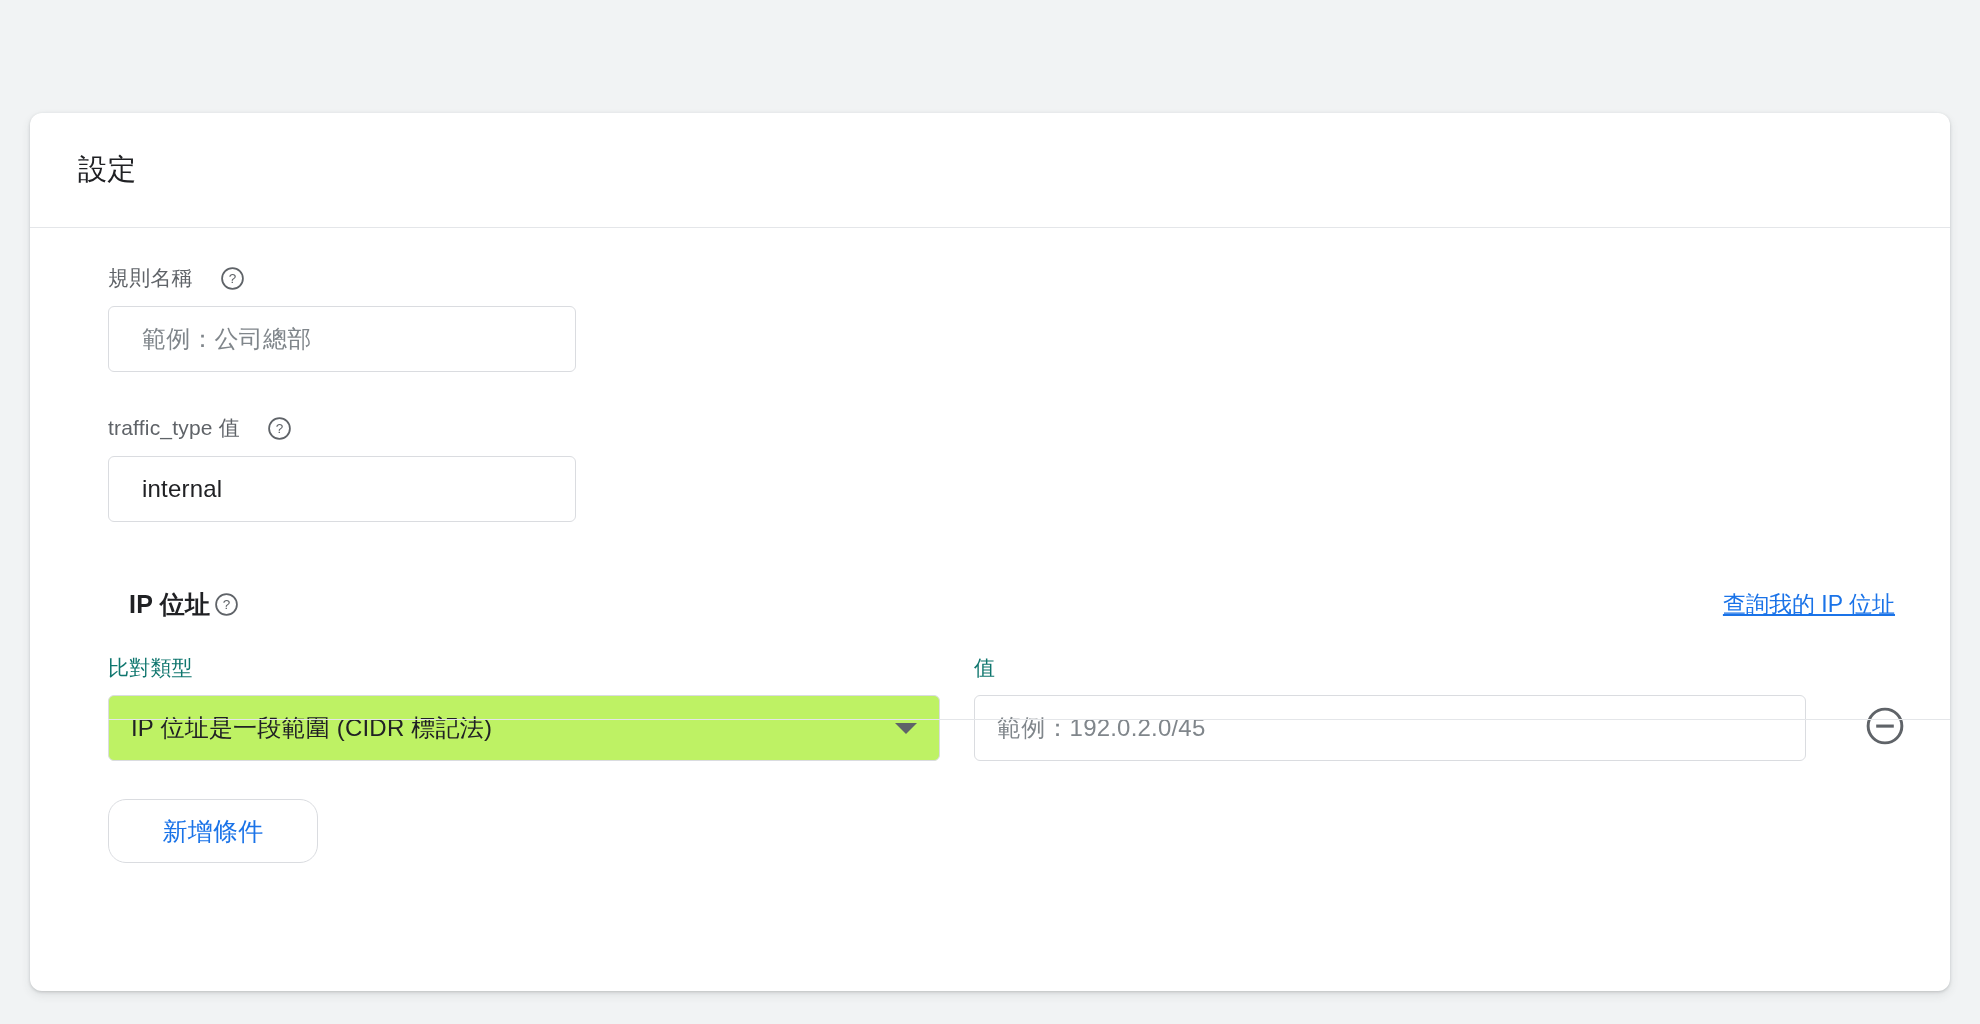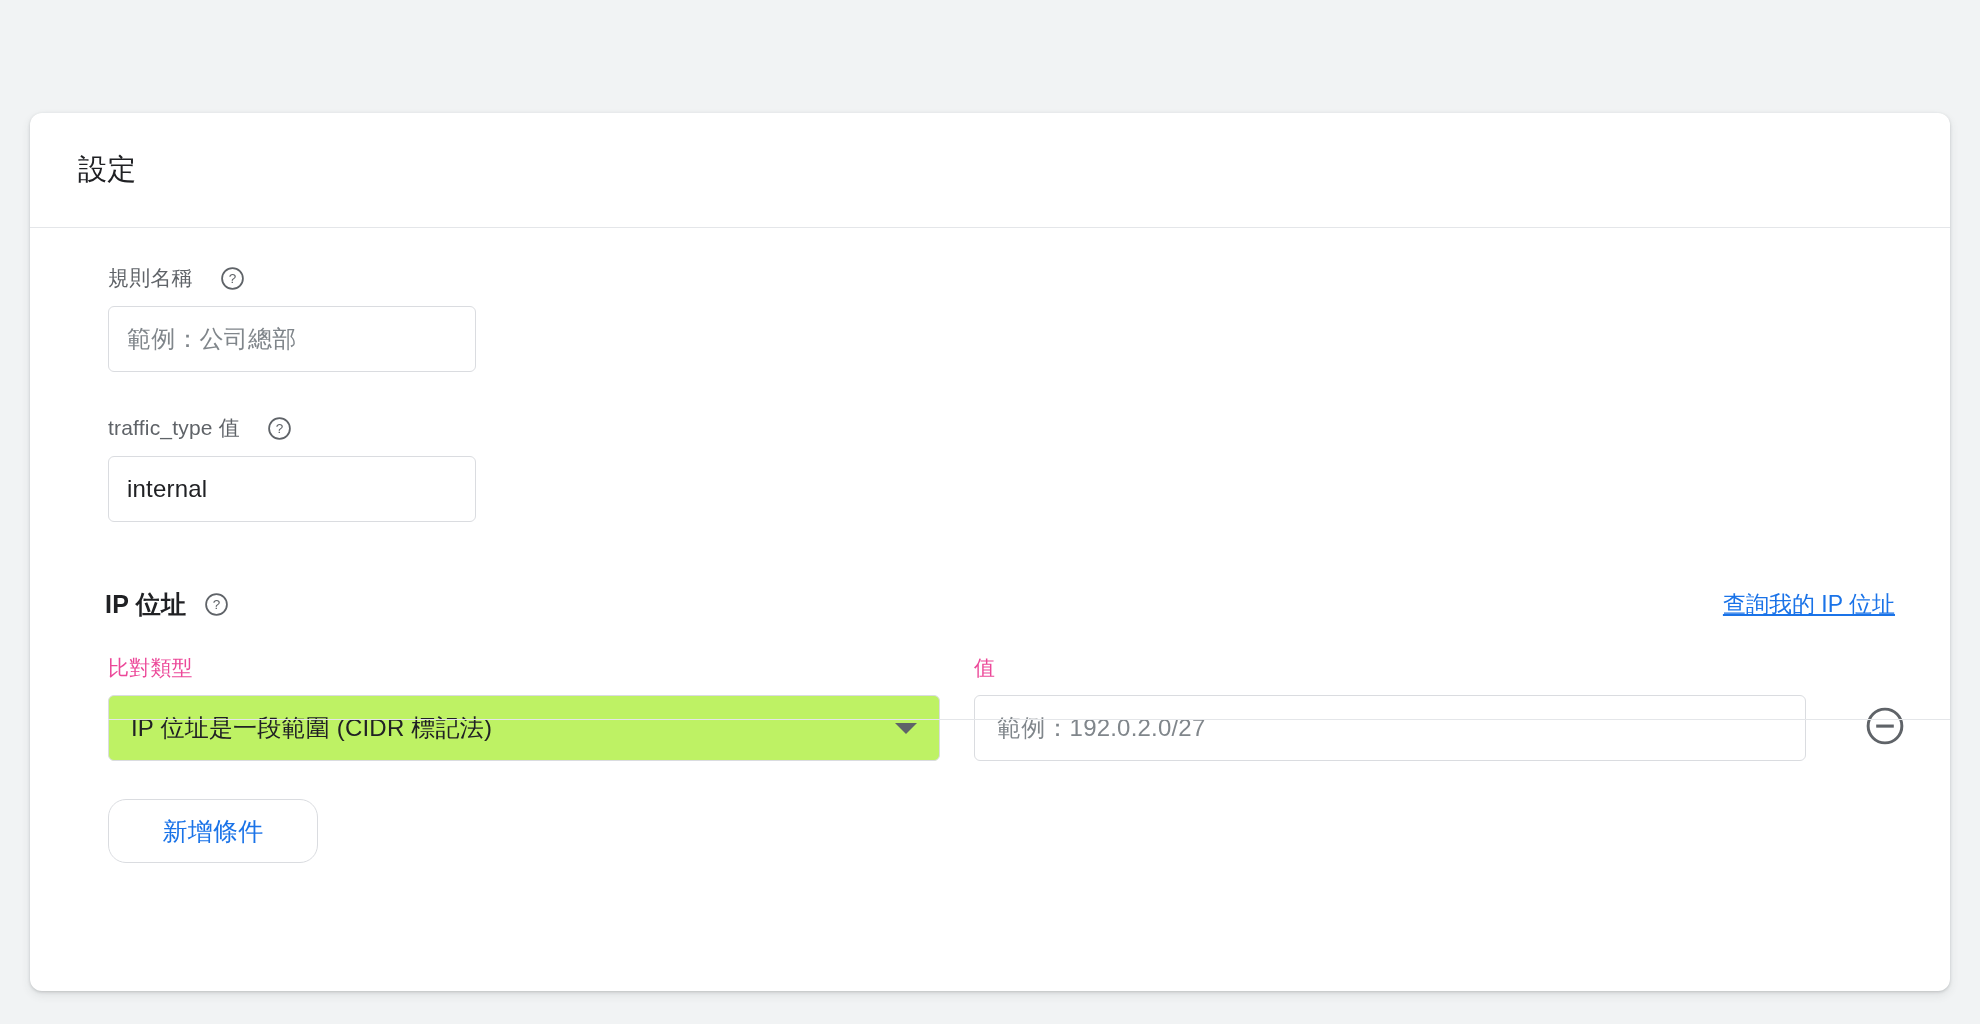--- a/index.html
+++ b/index.html
@@ -107,28 +107,28 @@
     display: inline-flex;
     align-items: center;
     justify-content: center;
     flex: none;
     cursor: pointer;
   }
   .help-icon svg { display: block; }
 
   .text-input {
     margin-top: 14px;
-    width: 368px;
+    width: 468px;
     height: 66px;
     border: 1px solid #dadce0;
     border-radius: 6px;
     box-sizing: border-box;
     display: flex;
     align-items: center;
-    padding-left: 18px;
+    padding-left: 33px;
     background: #fff;
     font-size: 24px;
     cursor: text;
   }
   .text-input .ph { color: #80868b; letter-spacing: 0.2px; }
   .text-input .val { color: #202124; letter-spacing: 0.2px; }
 
   .divider {
     position: absolute;
     left: 78px;
@@ -141,21 +141,22 @@
   .section-head-row {
     display: flex;
     align-items: center;
     justify-content: space-between;
     padding-left: 75px;
     padding-right: 55px;
   }
   .section-title-wrap {
     display: flex;
     align-items: center;
-    gap: 18px;
+    gap: 4px;
+    margin-left: 24px;
   }
   .section-title {
     font-size: 25px;
     color: #202124;
     font-weight: bold;
     letter-spacing: 0.2px;
   }
   .section-link {
     font-size: 23px;
   }
@@ -167,21 +168,21 @@
     gap: 34px;
   }
   .col-match {
     width: 832px;
   }
   .col-value {
     width: 832px;
   }
   .sub-label {
     font-size: 21px;
-    color: #ec4899;
+    color: #0f766e;
     letter-spacing: 0.2px;
     margin-bottom: 13px;
   }
   .select-box {
     width: 832px;
     height: 66px;
     border: 1px solid #dadce0;
     border-radius: 6px;
     box-sizing: border-box;
     display: flex;
@@ -310,21 +311,21 @@
           <div class="sub-label">比對類型</div>
           <div class="select-box">
             <span class="select-value">IP 位址是一段範圍 (CIDR 標記法)</span>
             <span class="caret"></span>
           </div>
         </div>
 
         <div class="col-value">
           <div class="sub-label">值</div>
           <div class="value-input">
-            <span>範例：192.0.2.0/27</span>
+            <span>範例：192.0.2.0/45</span>
           </div>
         </div>
 
         <div class="remove-btn">
           <span>
             <svg width="44" height="44" viewBox="0 0 24 24">
               <circle cx="12" cy="12" r="9.2" fill="none" stroke="#5f6368" stroke-width="1.6"></circle>
               <rect x="7.2" y="11.2" width="9.6" height="1.7" fill="#5f6368"></rect>
             </svg>
           </span>

